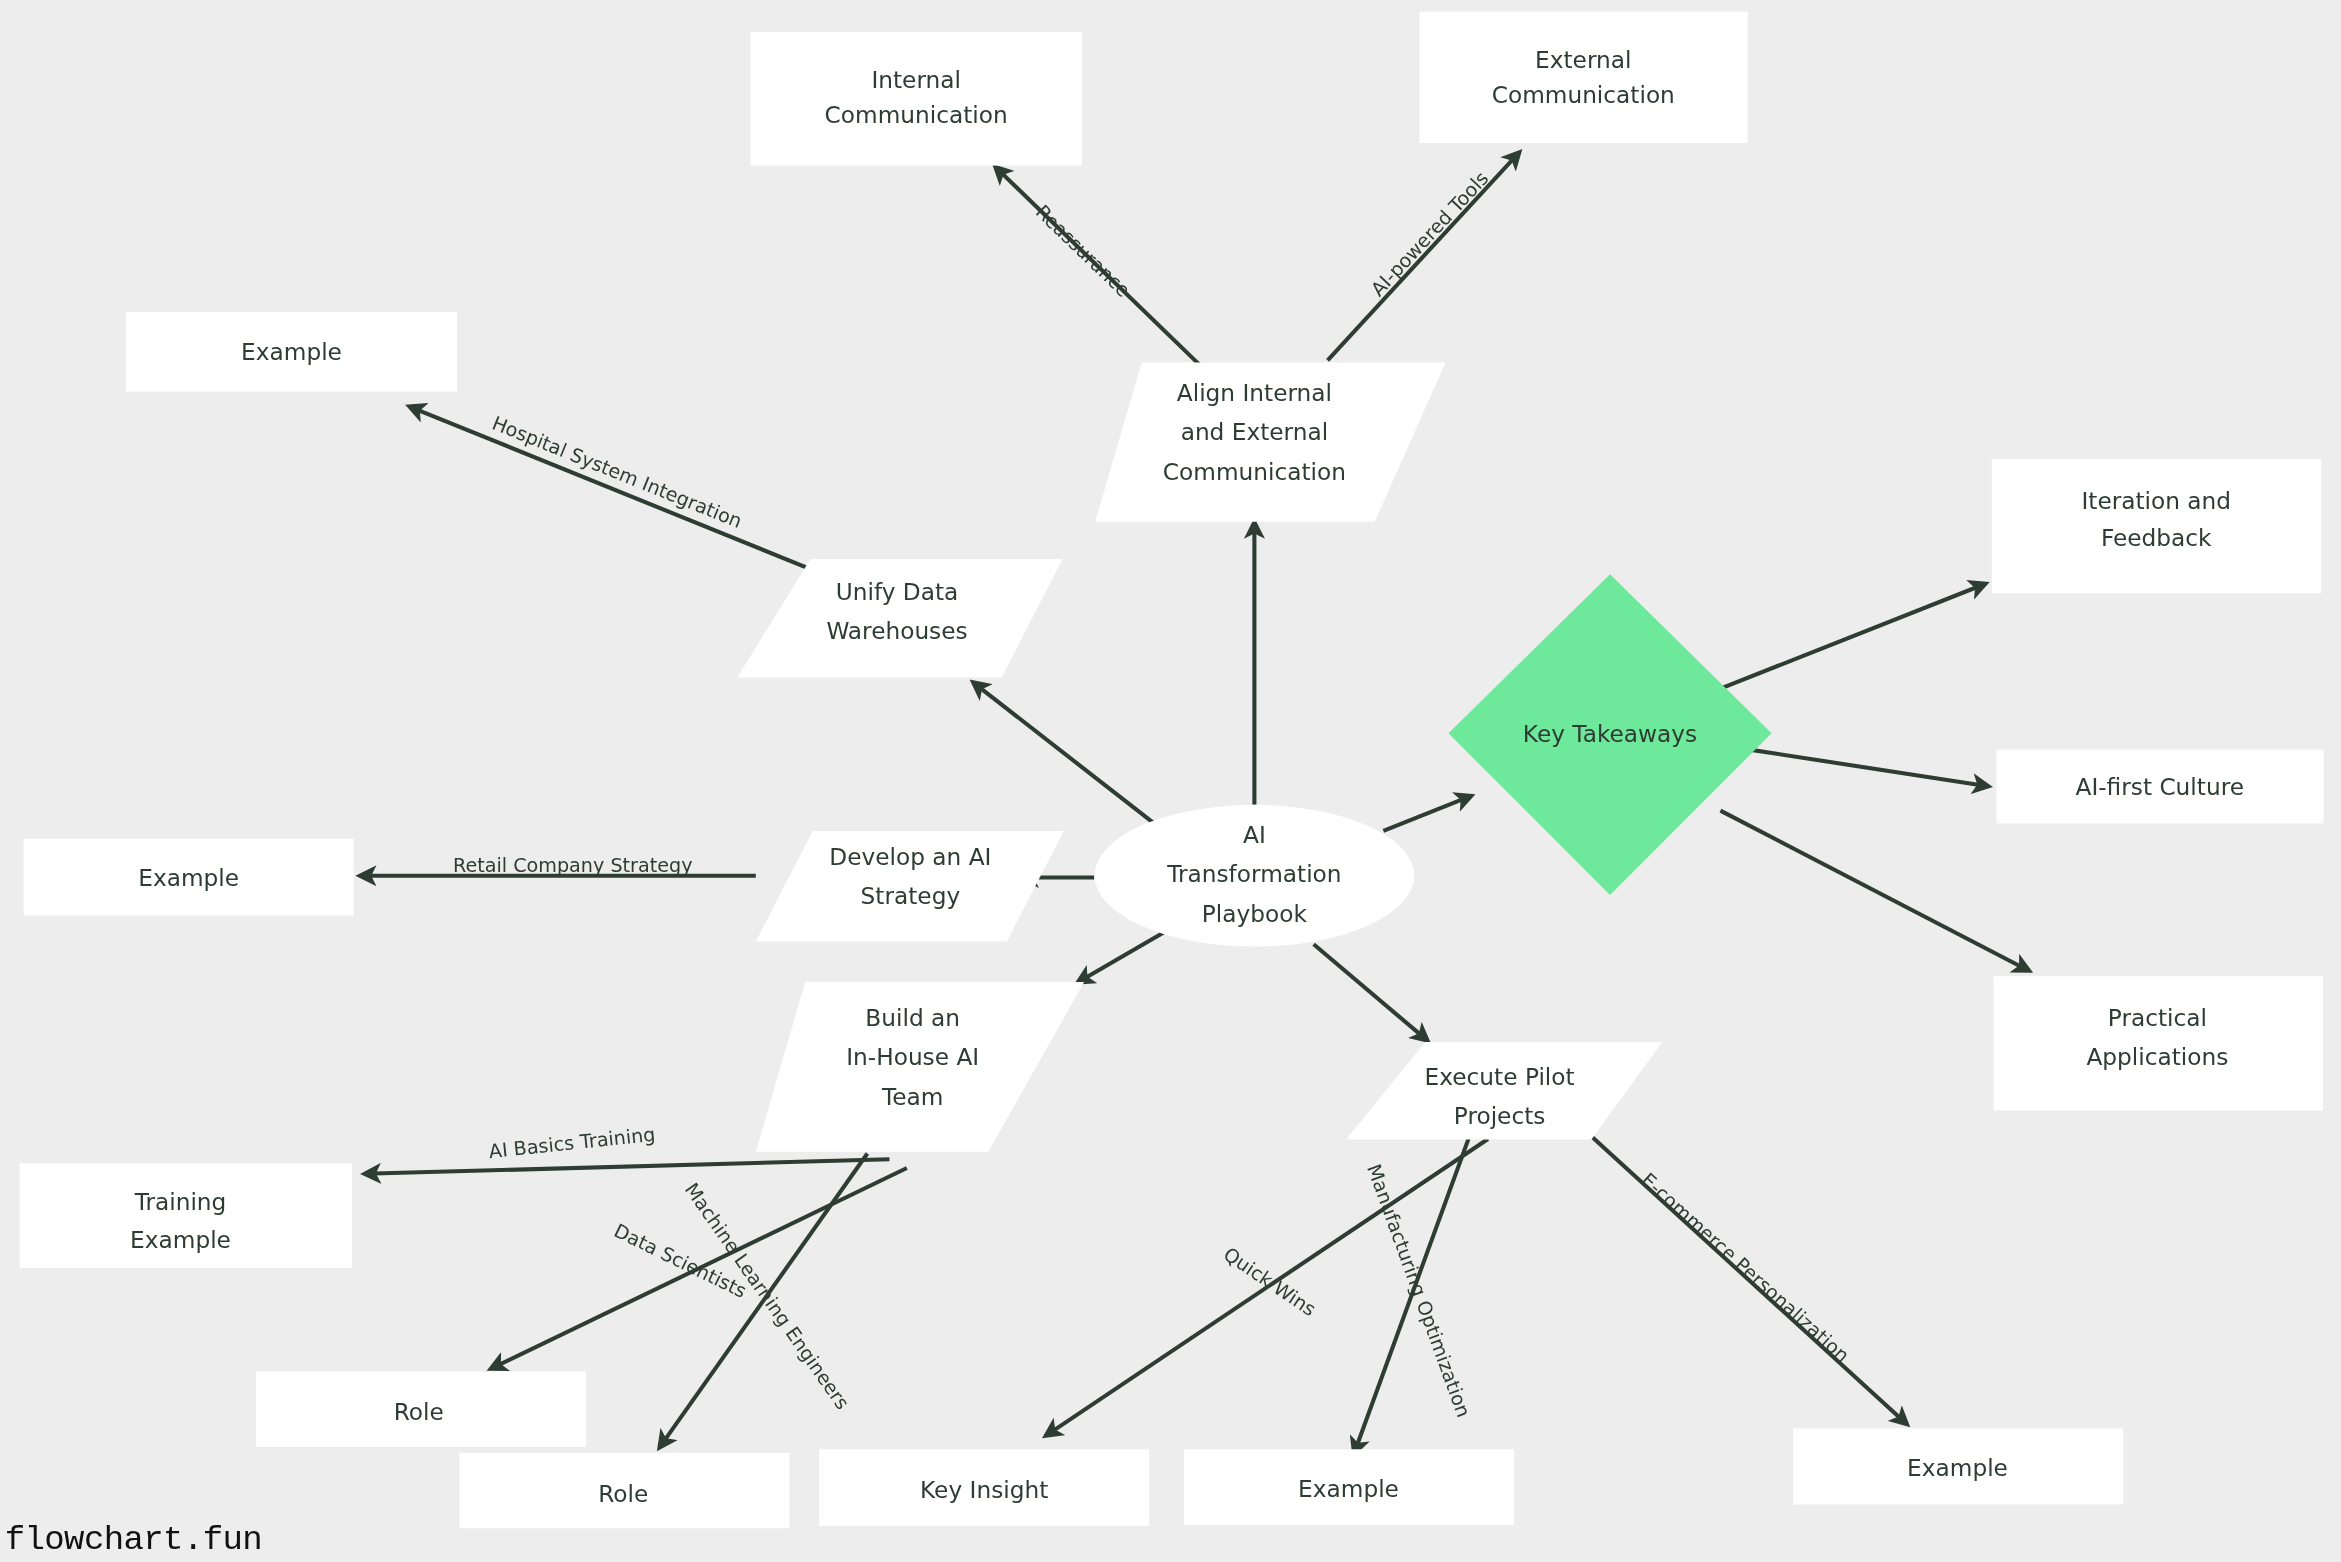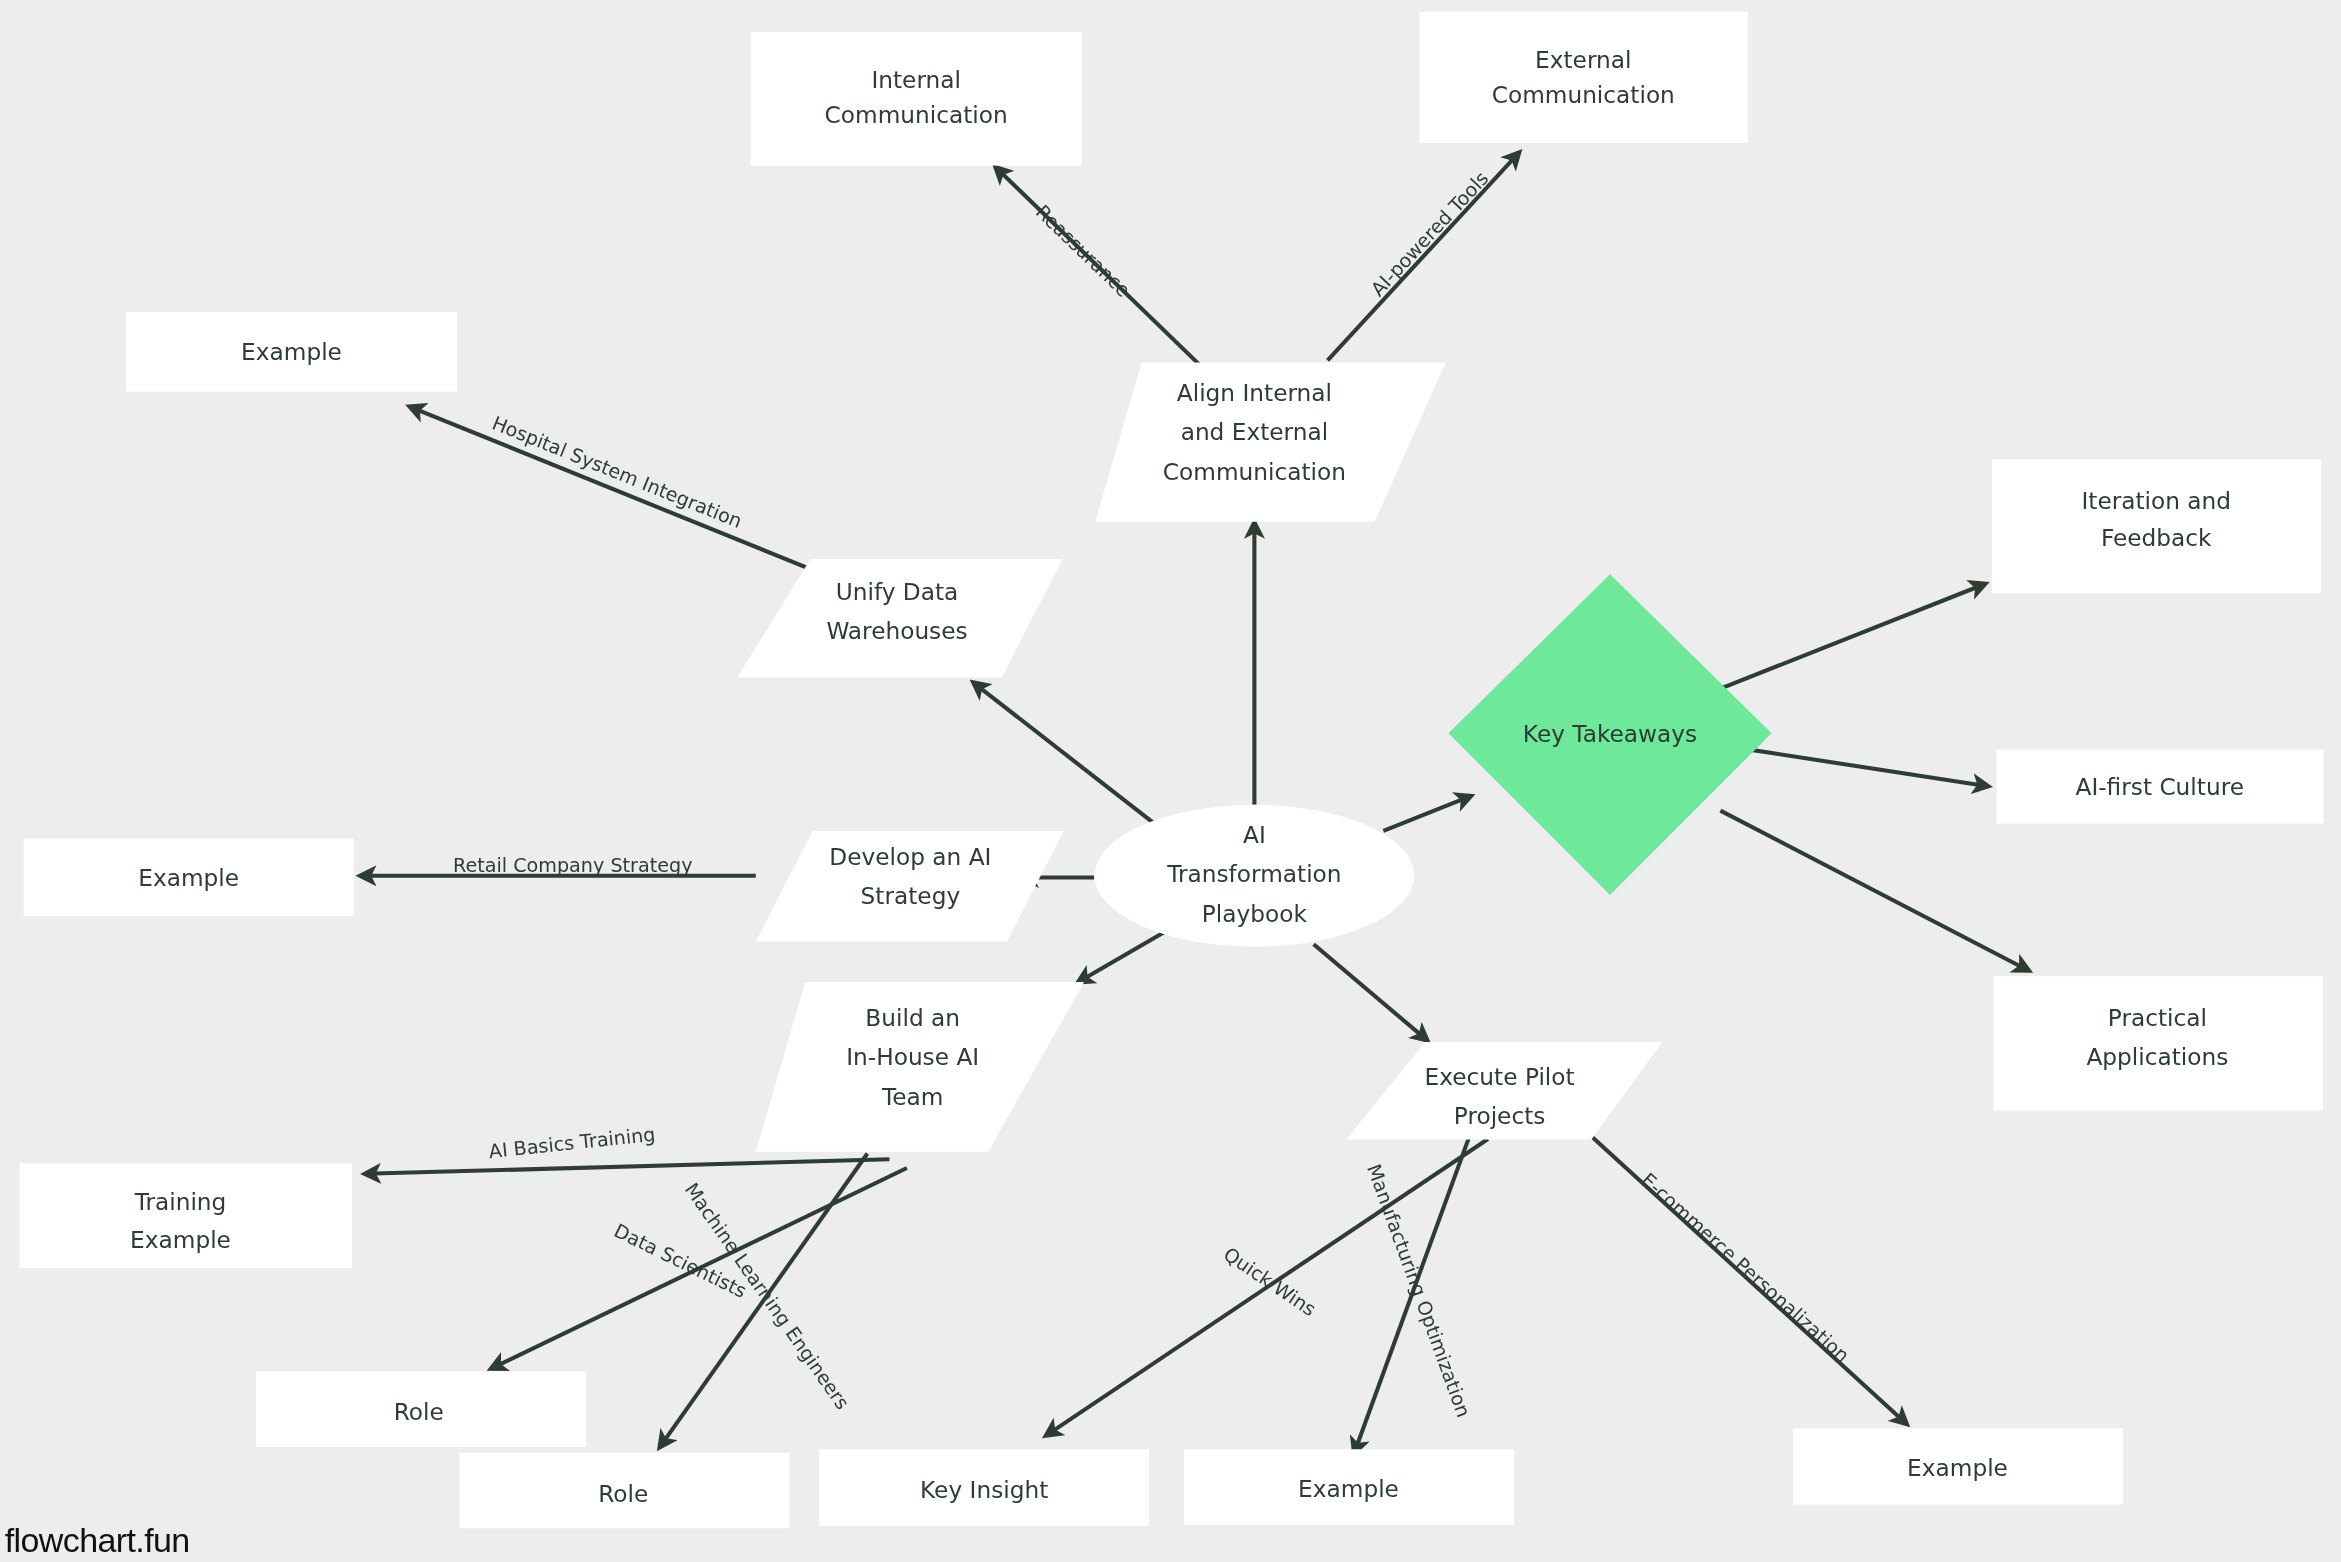--- a/index.html
+++ b/index.html
@@ -27,21 +27,21 @@
     stroke:#2e3d34;
     stroke-width:7;
     fill:none;
   }
   .shape-rect{fill:#ffffff;}
   .shape-para{fill:#ffffff;}
   .shape-ellipse{fill:#ffffff;}
   .watermark{
     position:absolute;
     left:4.7px;bottom:4.7px;
-    font-family:Liberation Sans, sans-serif;
+    font-family:Liberation Mono, monospace;
     font-size:34px;
     color:#111111;
     letter-spacing:-0.6px;
     line-height:1;
   }
 </style>
 </head>
 <body>
 
 <div id="canvas">

